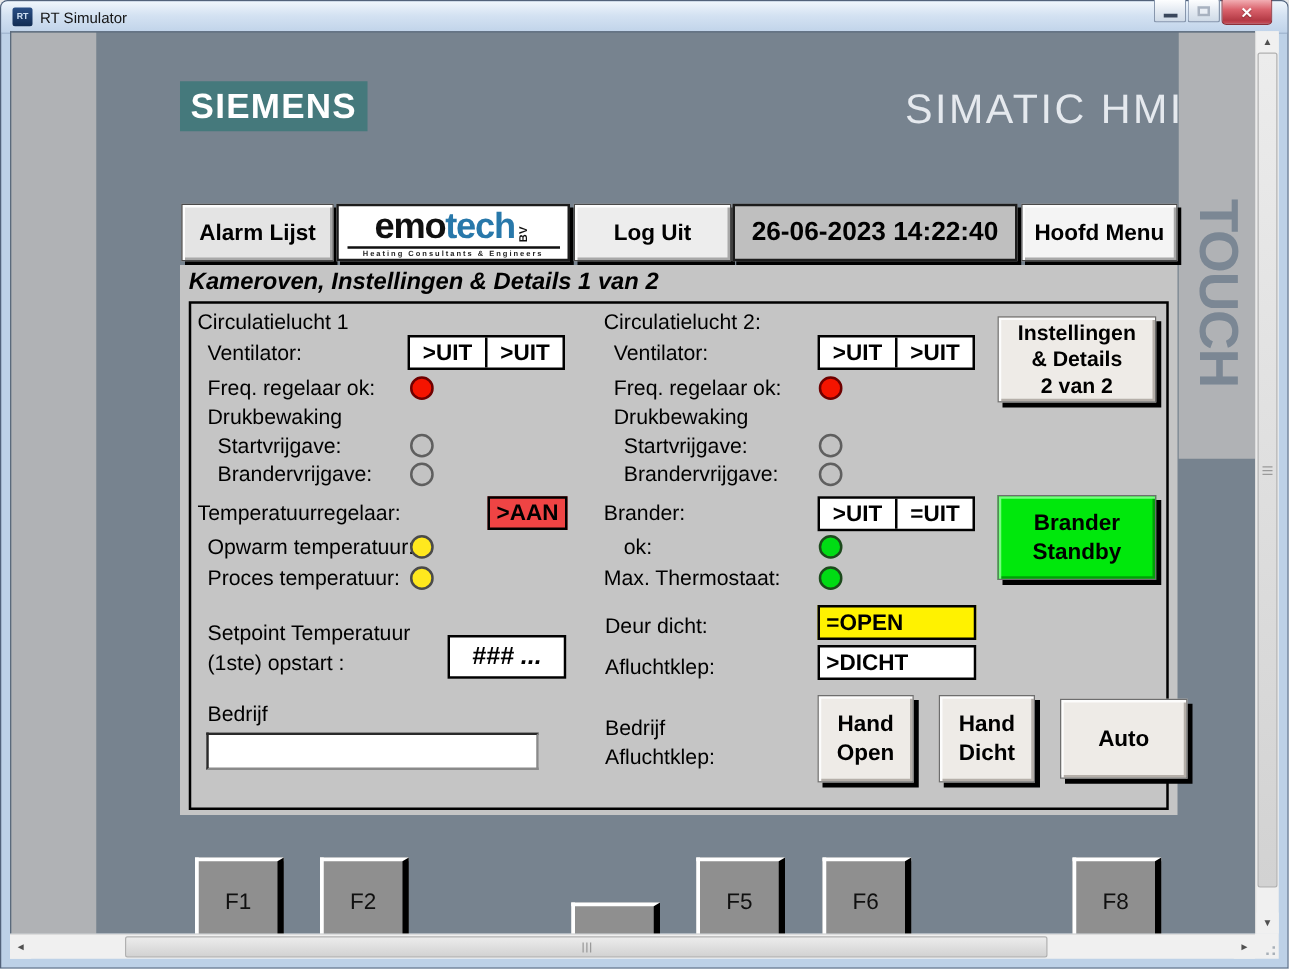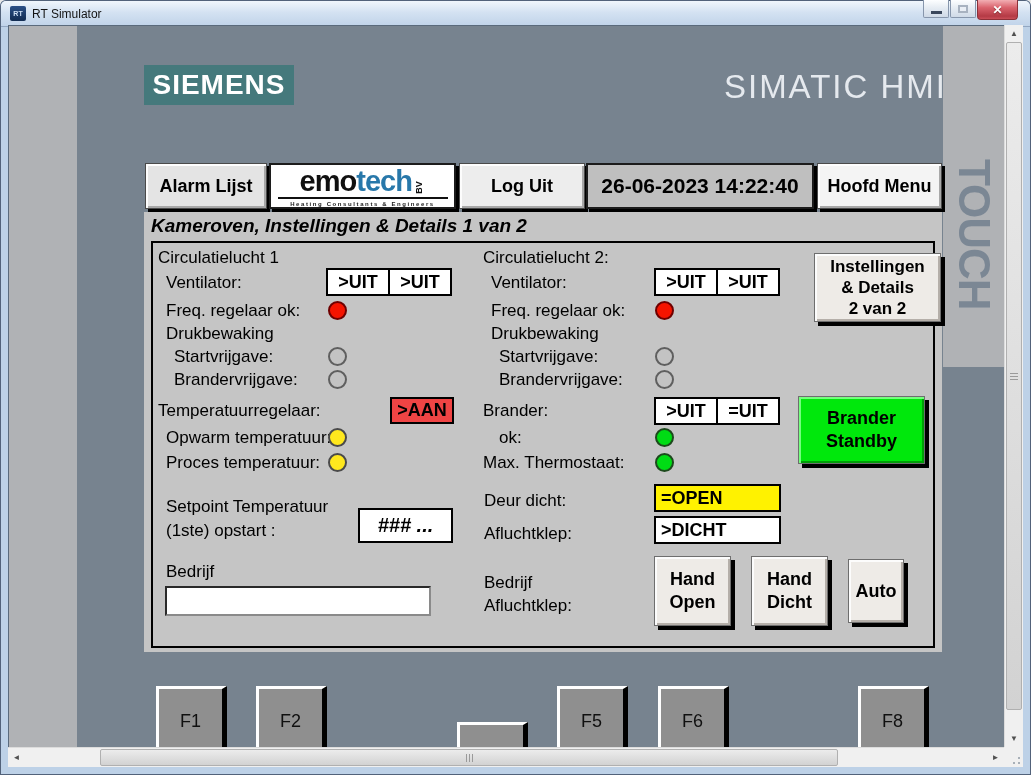--- a/index.html
+++ b/index.html
@@ -64,21 +64,21 @@
   .statebox.green{background:#ef4444;}
   .statebox.yellow{background:#fff200;}
   .iofield{position:absolute;border:2px solid #000;background:#fff;display:flex;align-items:center;justify-content:center;
     font-weight:bold;font-style:italic;font-size:20px;color:#000;box-sizing:border-box;}
   .textfield{position:absolute;background:#fff;border:2px solid #2a2a2a;border-right-color:#8a8a8a;border-bottom-color:#8a8a8a;
     box-sizing:border-box;font-size:16px;padding:2px 4px;outline:none;}
   .pbtn{position:absolute;background:#eeebe7;border:1px solid #6e6e6e;box-sizing:border-box;
     box-shadow:inset 2px 2px 0 #fcfcfc,inset -2px -2px 0 #b5afa9,4px 4px 0 #000;
     display:flex;flex-direction:column;align-items:center;justify-content:center;
     font-weight:bold;font-size:18px;line-height:23px;color:#000;text-align:center;}
-  .pbtn.small{font-size:17px;line-height:21px;margin-left:16px;}
+  .pbtn.small{font-size:17px;line-height:21px;}
   .pbtn.green{background:#00e80c;box-shadow:inset 2px 2px 0 #74ff7e,inset -2px -2px 0 #00a008,4px 4px 0 #000;}
   
   .fkey{position:absolute;width:71px;height:72px;background:#8f8f8f;box-sizing:border-box;
     border-top:3px solid #fff;border-left:3px solid #fff;border-right:5px solid #000;border-bottom:5px solid #000;
     display:flex;align-items:center;justify-content:center;font-size:18px;color:#101010;}
   
   .hscroll{position:absolute;left:8px;top:747px;width:996px;height:20px;background:#f0f0f0;border-top:1px solid #dcdcdc;box-sizing:border-box;}
   .vscroll{position:absolute;left:1004px;top:25px;width:19px;height:722px;background:#f0f0f0;border-left:1px solid #dcdcdc;box-sizing:border-box;}
   .sb-arrow{position:absolute;display:flex;align-items:center;justify-content:center;font-size:8px;color:#505050;background:#f0f0f0;}
   .sb-thumb{position:absolute;background:linear-gradient(#ececec,#d2d2d2);border:1px solid #b0b0b0;border-radius:2px;
@@ -197,21 +197,21 @@
       <div class="lbl" style="left:340px;top:383px;">Afluchtklep:</div>
 
       <div class="pbtn" style="left:510px;top:344px;width:77px;height:70px;">
         <span>Hand</span>
         <span>Open</span>
       </div>
       <div class="pbtn" style="left:607px;top:344px;width:77px;height:70px;">
         <span>Hand</span>
         <span>Dicht</span>
       </div>
-      <div class="pbtn" style="left:704px;top:347px;width:56px;height:64px;">
+      <div class="pbtn" style="left:704px;top:347px;width:102px;height:64px;">
         <span>Auto</span>
       </div>
 
       <div class="pbtn small" style="left:654px;top:41px;width:127px;height:69px;">
         <span>Instellingen</span>
         <span>&amp; Details</span>
         <span>2 van 2</span>
       </div>
       <div class="pbtn green" style="left:654px;top:184px;width:127px;height:68px;">
         <span>Brander</span>

